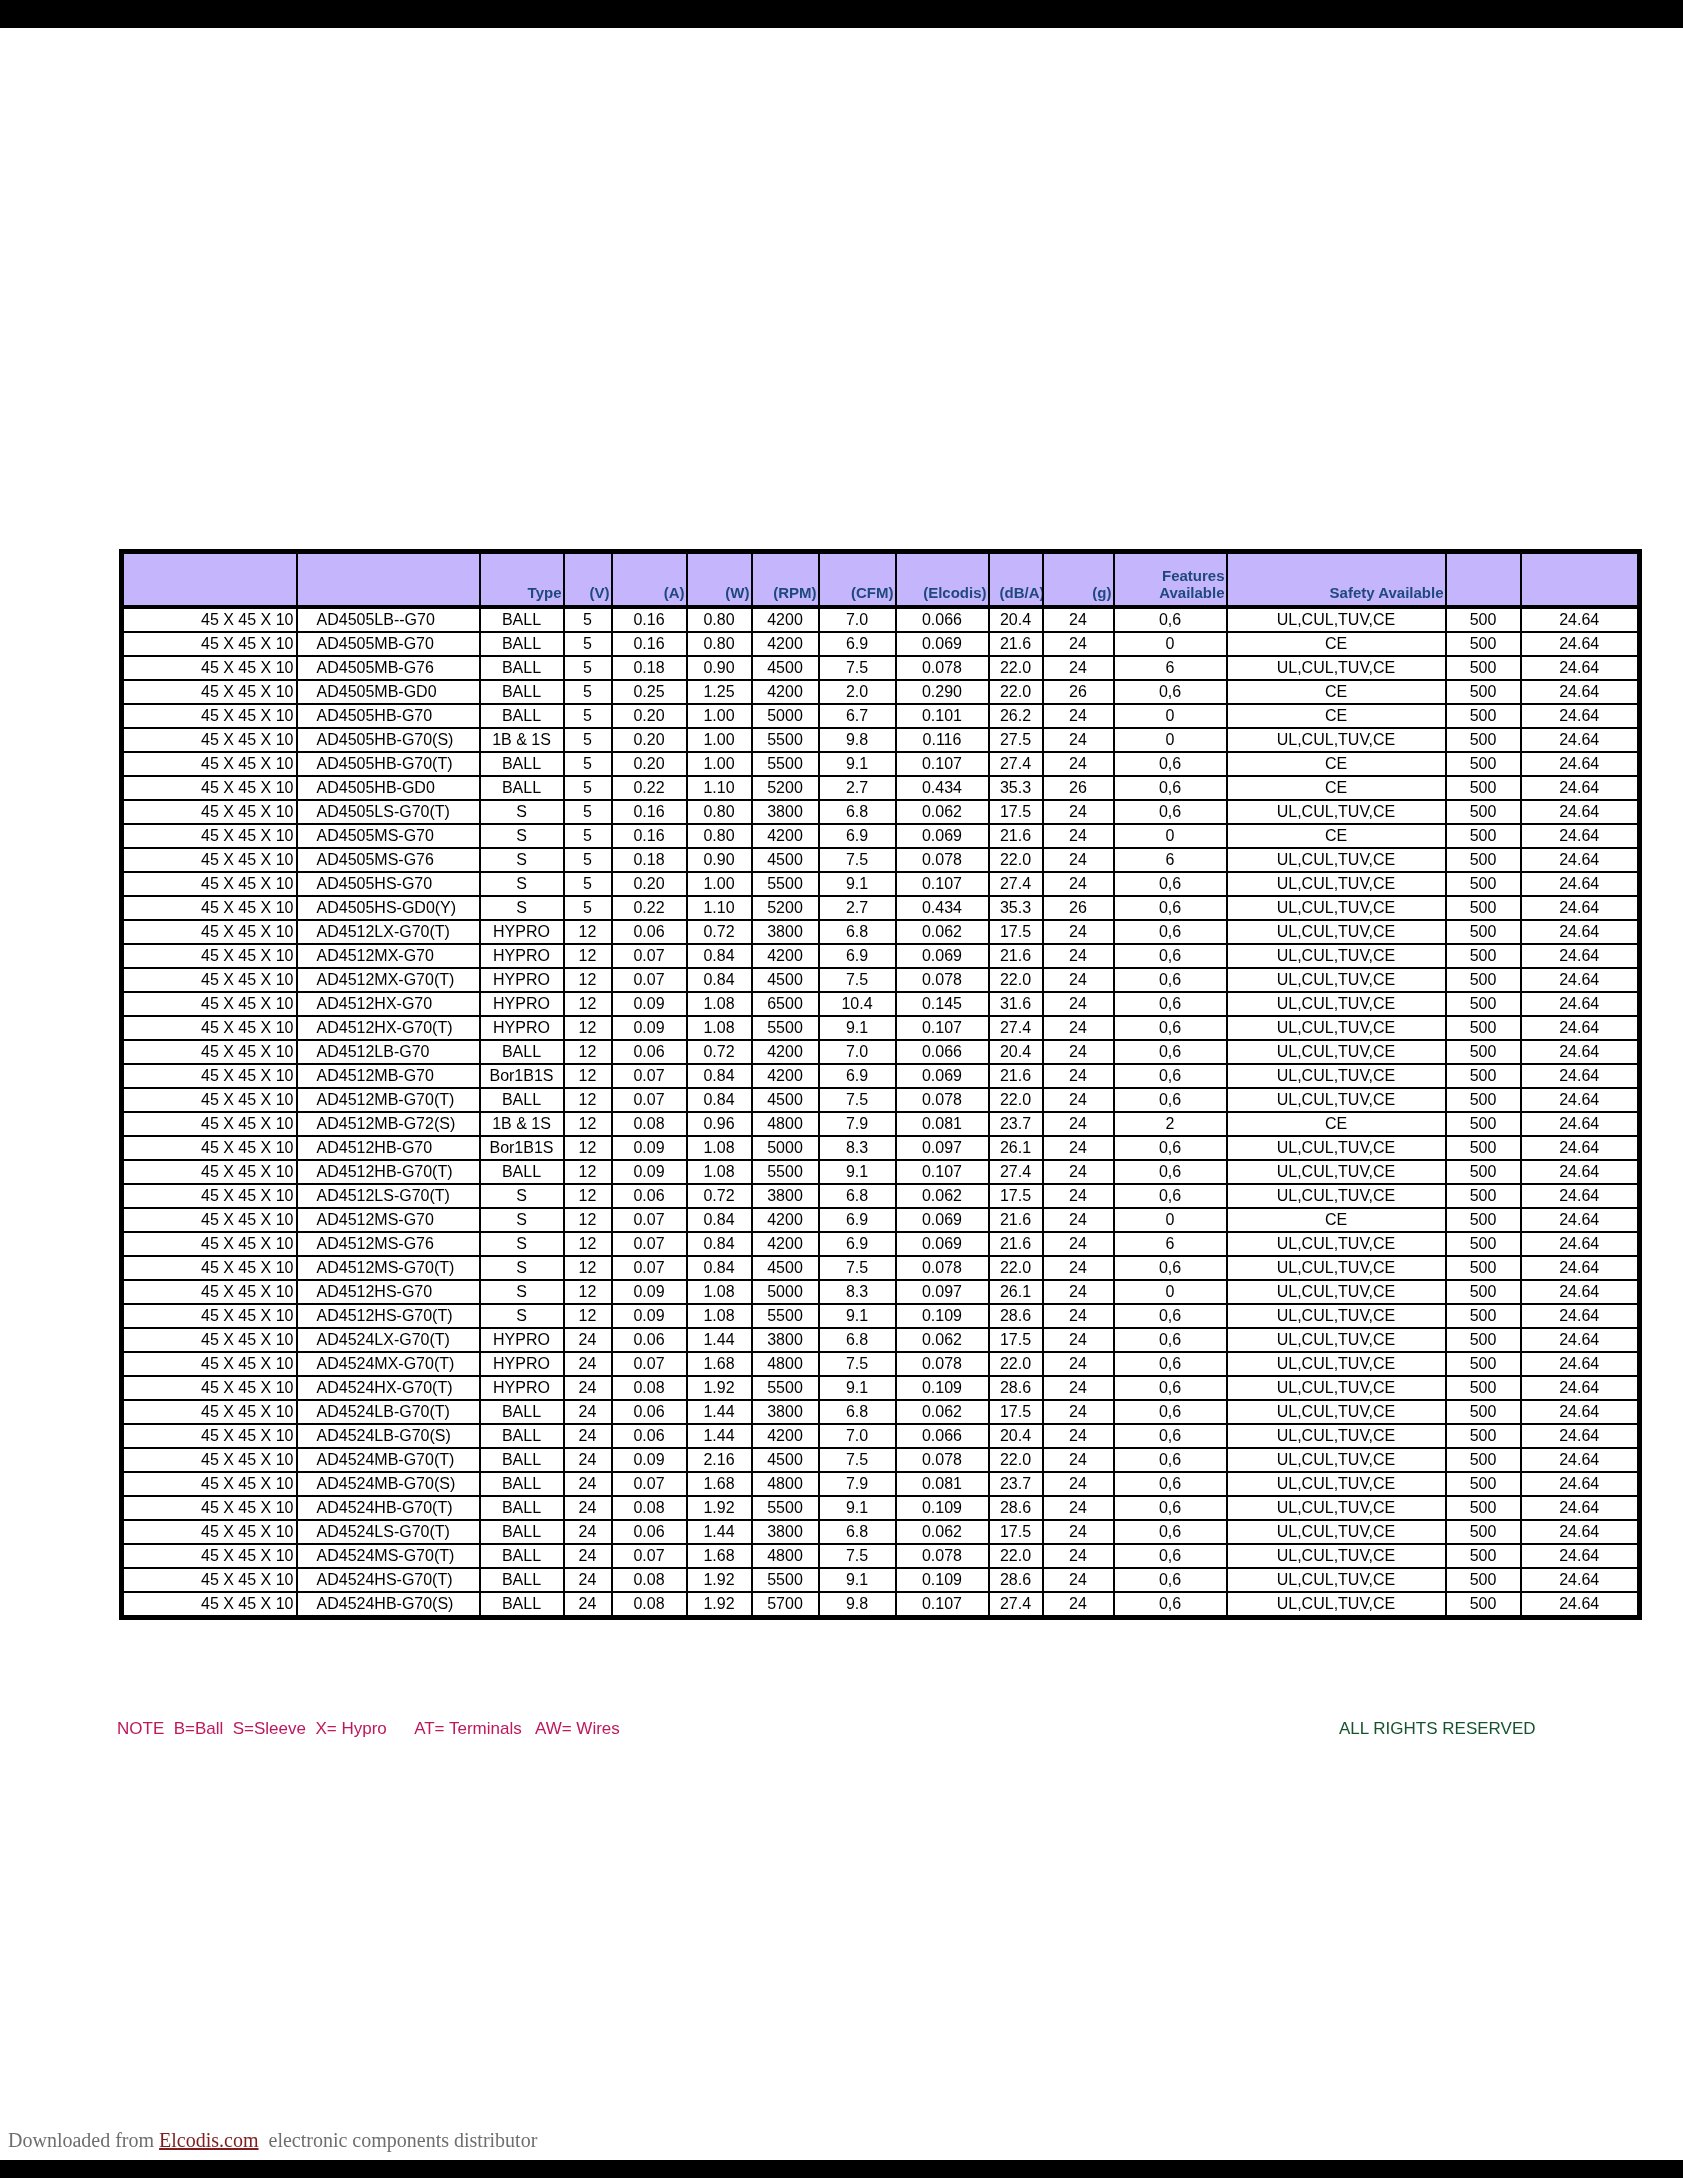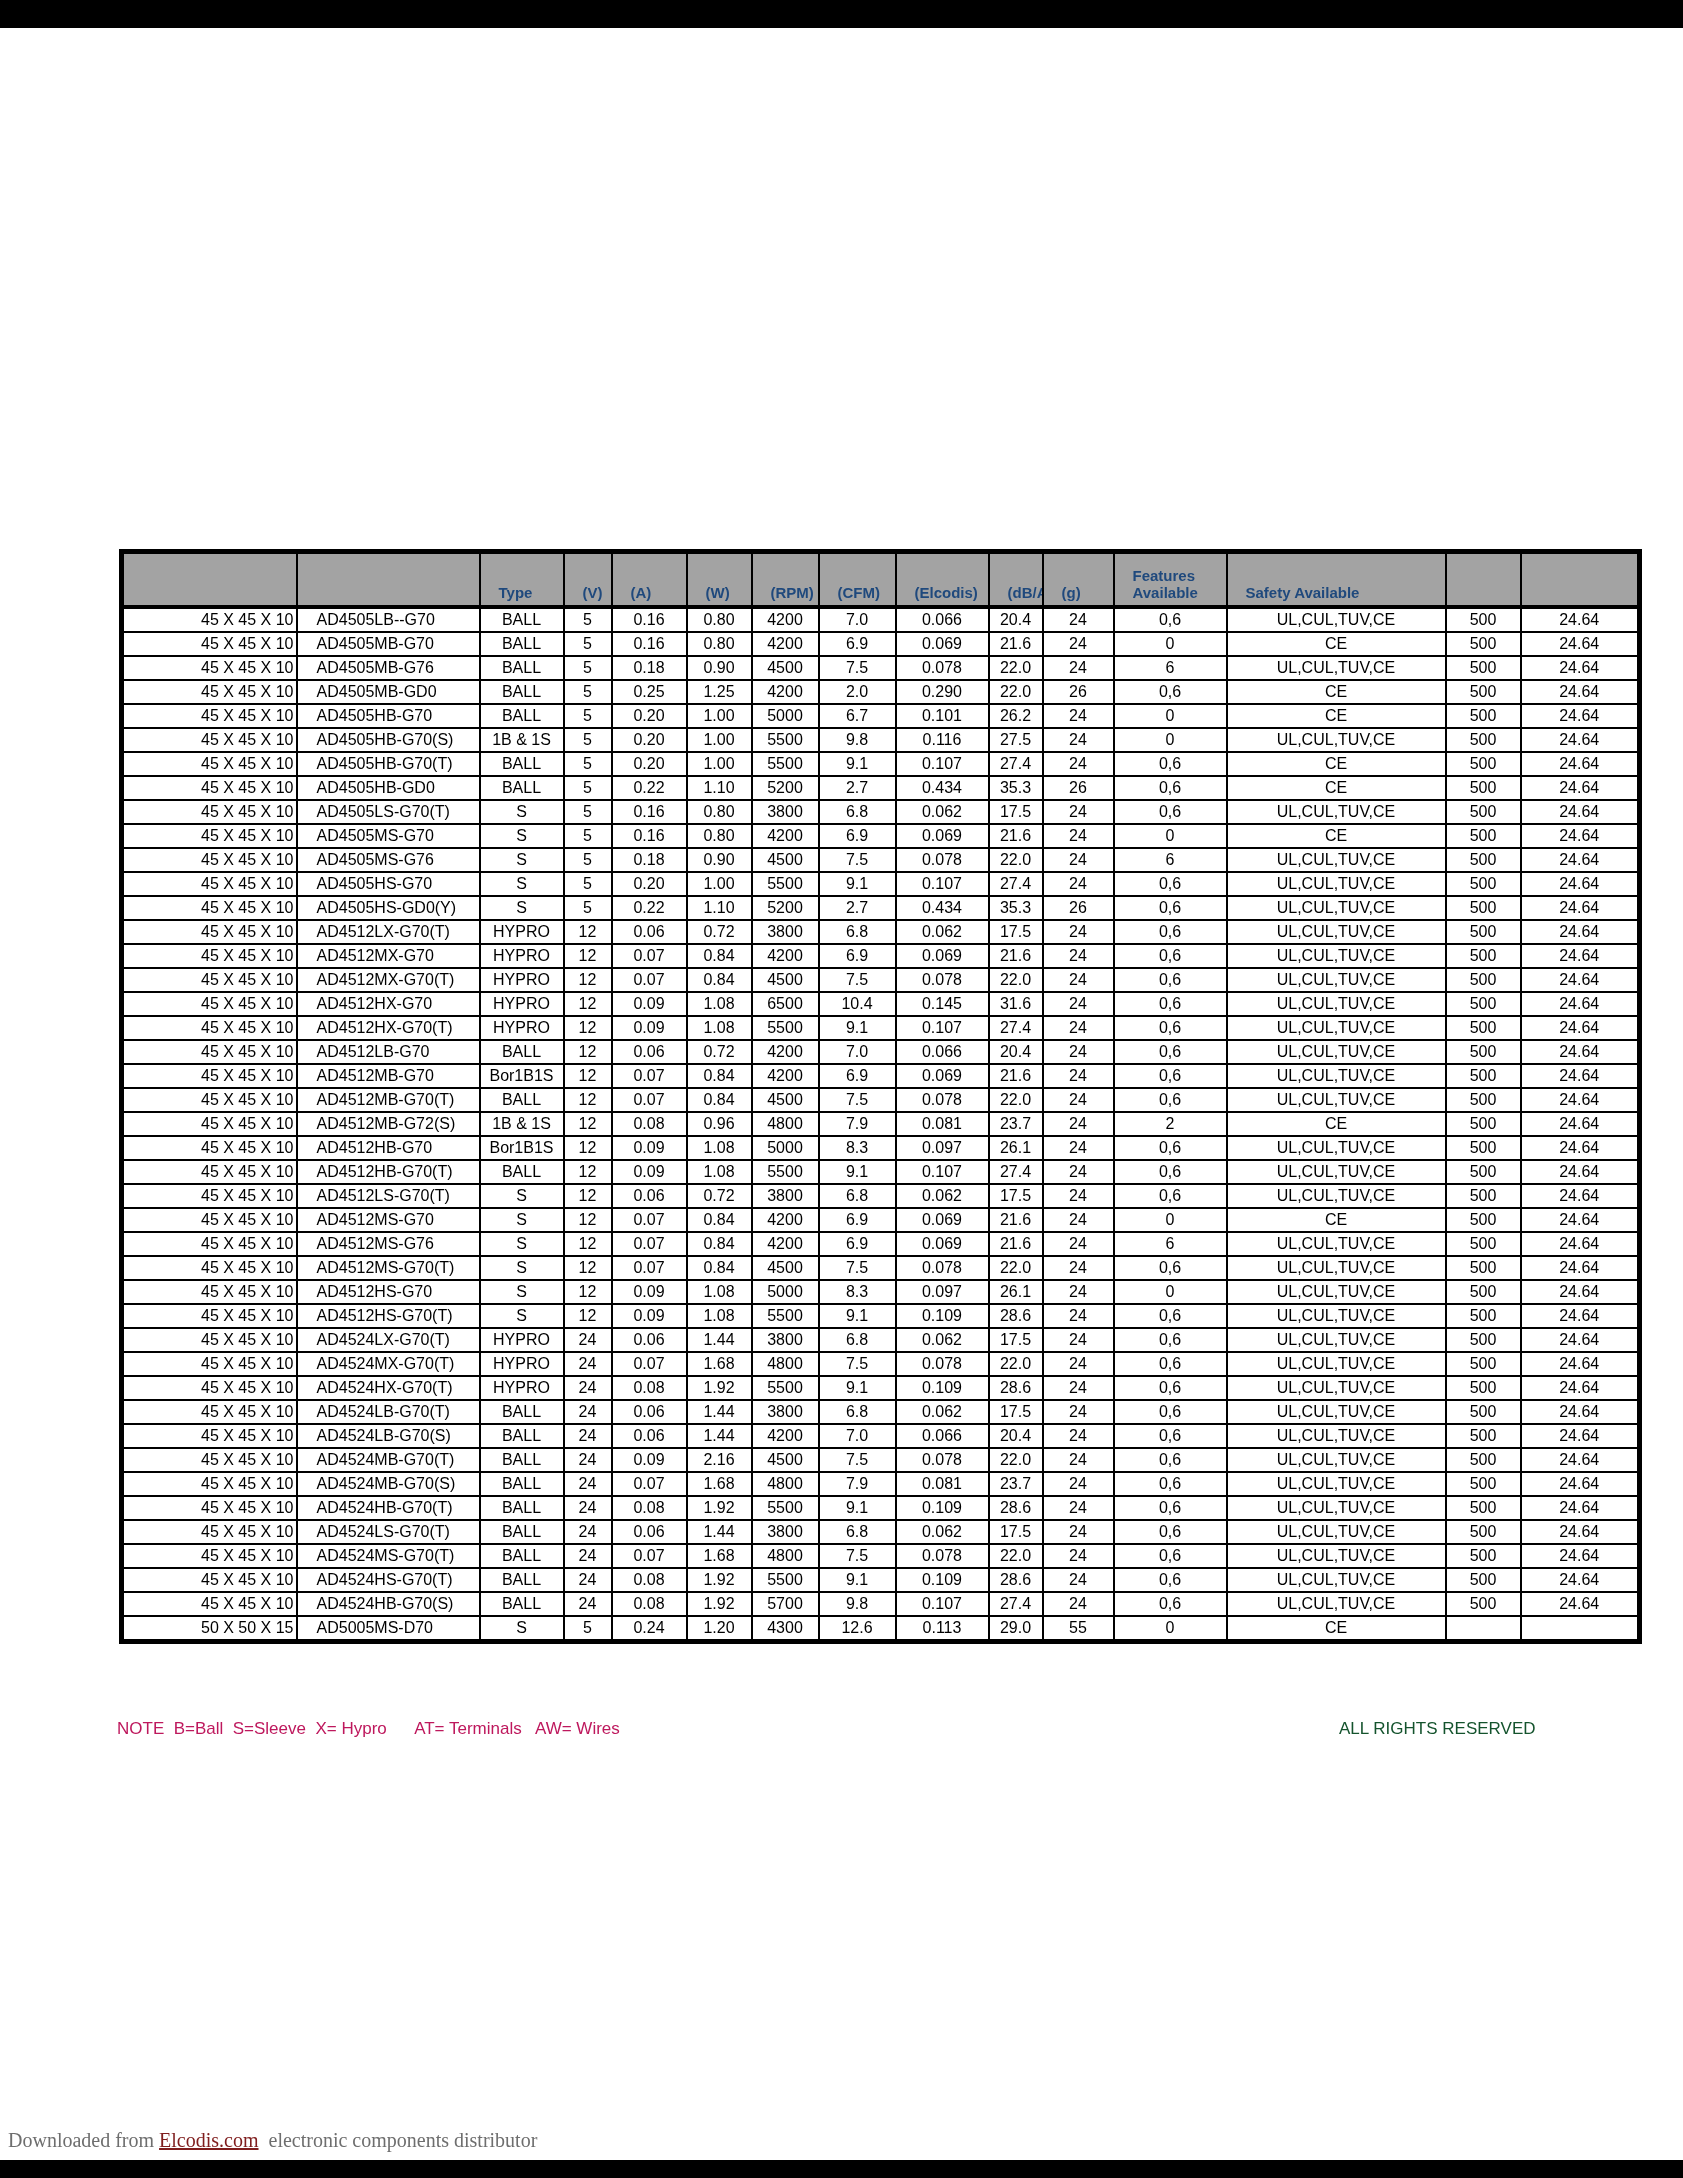--- a/index.html
+++ b/index.html
@@ -15,22 +15,22 @@
   }
   table.sheet {
     position:absolute; left:119px; top:549px; width:1520px;
     border-collapse:collapse; table-layout:fixed;
     border:5px solid #000;
   }
   table.sheet th, table.sheet td {
     border:2px solid #000; overflow:hidden; white-space:nowrap;
   }
   table.sheet thead th {
-    background:#a3a3a3; color:#1F497D; font-weight:bold; font-size:15px;
-    vertical-align:bottom; text-align:left; padding:3px 1px 4px 18px;
+    background:#c4b5fd; color:#1F497D; font-weight:bold; font-size:15px;
+    vertical-align:bottom; text-align:right; padding:3px 1px 4px 10px;
     white-space:pre-line; height:44px; line-height:17px;
     border-bottom:4px solid #000;
   }
   table.sheet tbody td {
     font-size:16px; color:#000; text-align:center; height:22px; line-height:22px;
     padding:0 2px; vertical-align:middle;
   }
   table.sheet tbody td.col0 { text-align:right; padding-left:3px; }
   table.sheet tbody td.col1 { text-align:left; padding-left:19px; }
   .noteline {
@@ -798,37 +798,20 @@
         <td class="col6">5700</td>
         <td class="col7">9.8</td>
         <td class="col8">0.107</td>
         <td class="col9">27.4</td>
         <td class="col10">24</td>
         <td class="col11">0,6</td>
         <td class="col12">UL,CUL,TUV,CE</td>
         <td class="col13">500</td>
         <td class="col14">24.64</td>
       </tr>
-      <tr>
-        <td class="col0">50 X 50 X 15</td>
-        <td class="col1">AD5005MS-D70</td>
-        <td class="col2">S</td>
-        <td class="col3">5</td>
-        <td class="col4">0.24</td>
-        <td class="col5">1.20</td>
-        <td class="col6">4300</td>
-        <td class="col7">12.6</td>
-        <td class="col8">0.113</td>
-        <td class="col9">29.0</td>
-        <td class="col10">55</td>
-        <td class="col11">0</td>
-        <td class="col12">CE</td>
-        <td class="col13"></td>
-        <td class="col14"></td>
-      </tr>
     </tbody>
 </table>
 
 <div class="noteline">NOTE  B=Ball  S=Sleeve  X= Hypro      AT= Terminals   AW= Wires</div>
 <div class="rightsline">ALL RIGHTS RESERVED</div>
 
 <div class="footer"><span>Downloaded from </span><a>Elcodis.com</a><span>  electronic components distributor</span></div>
 
 <div class="bottombar"></div>
 

